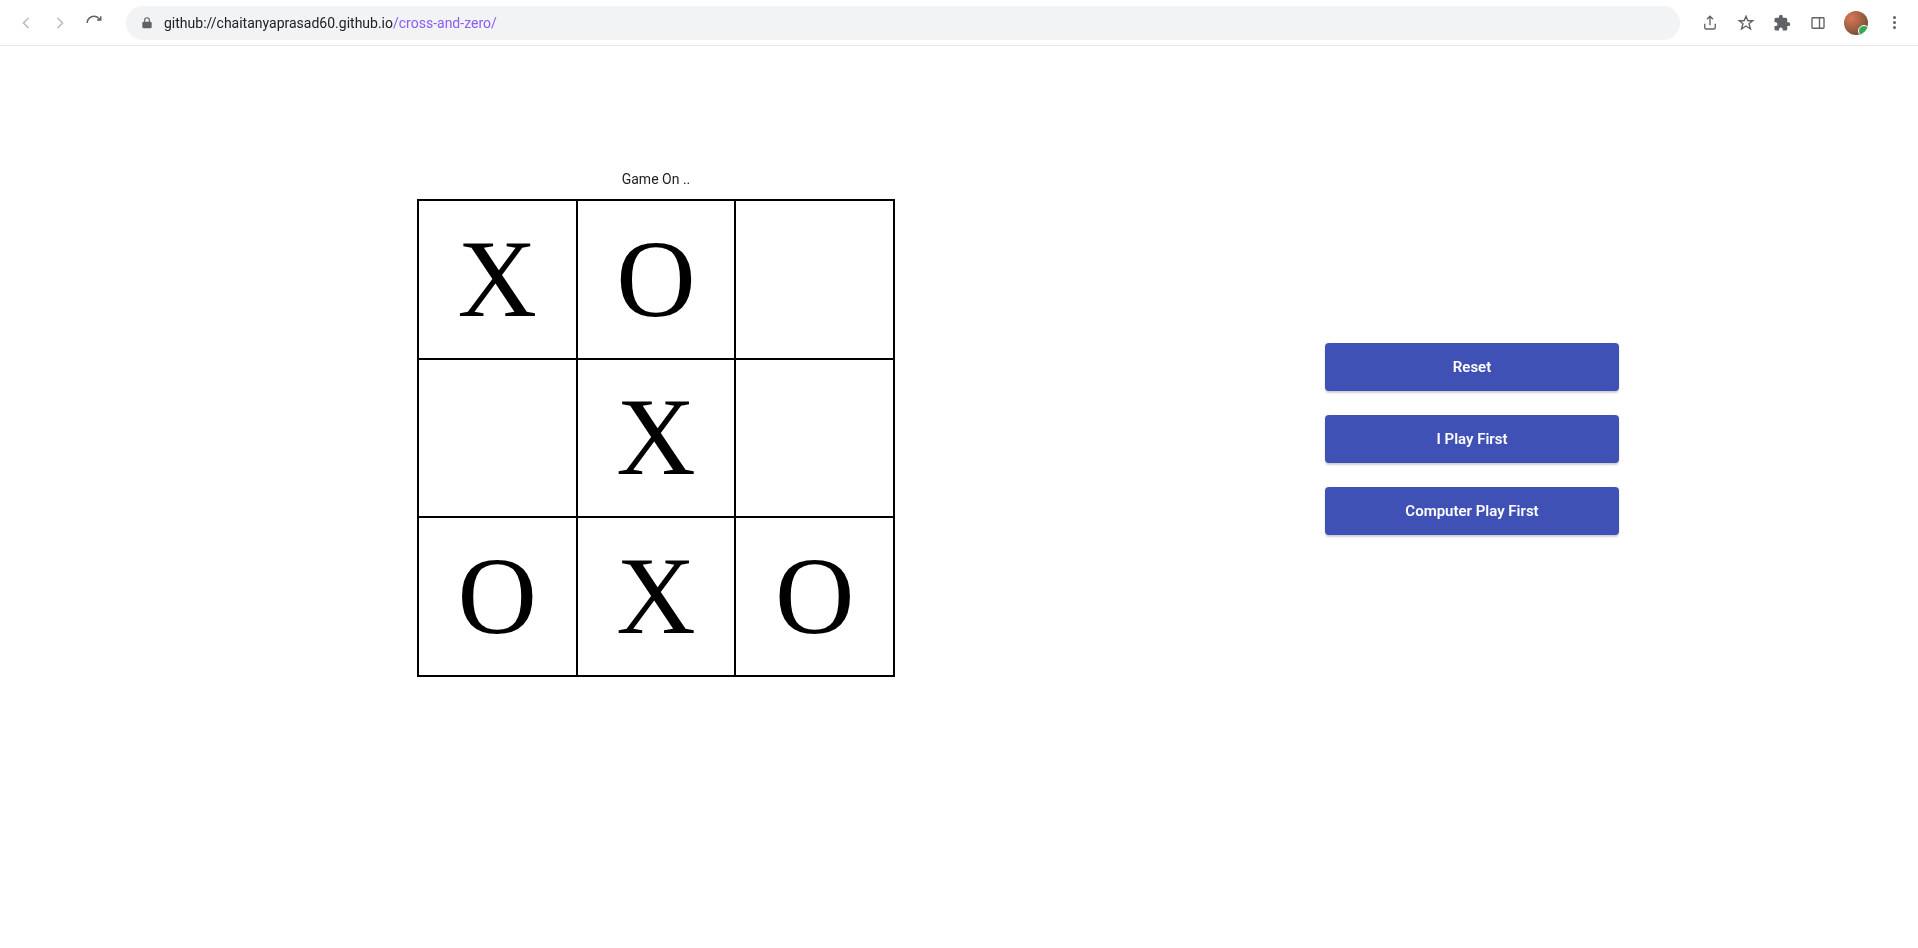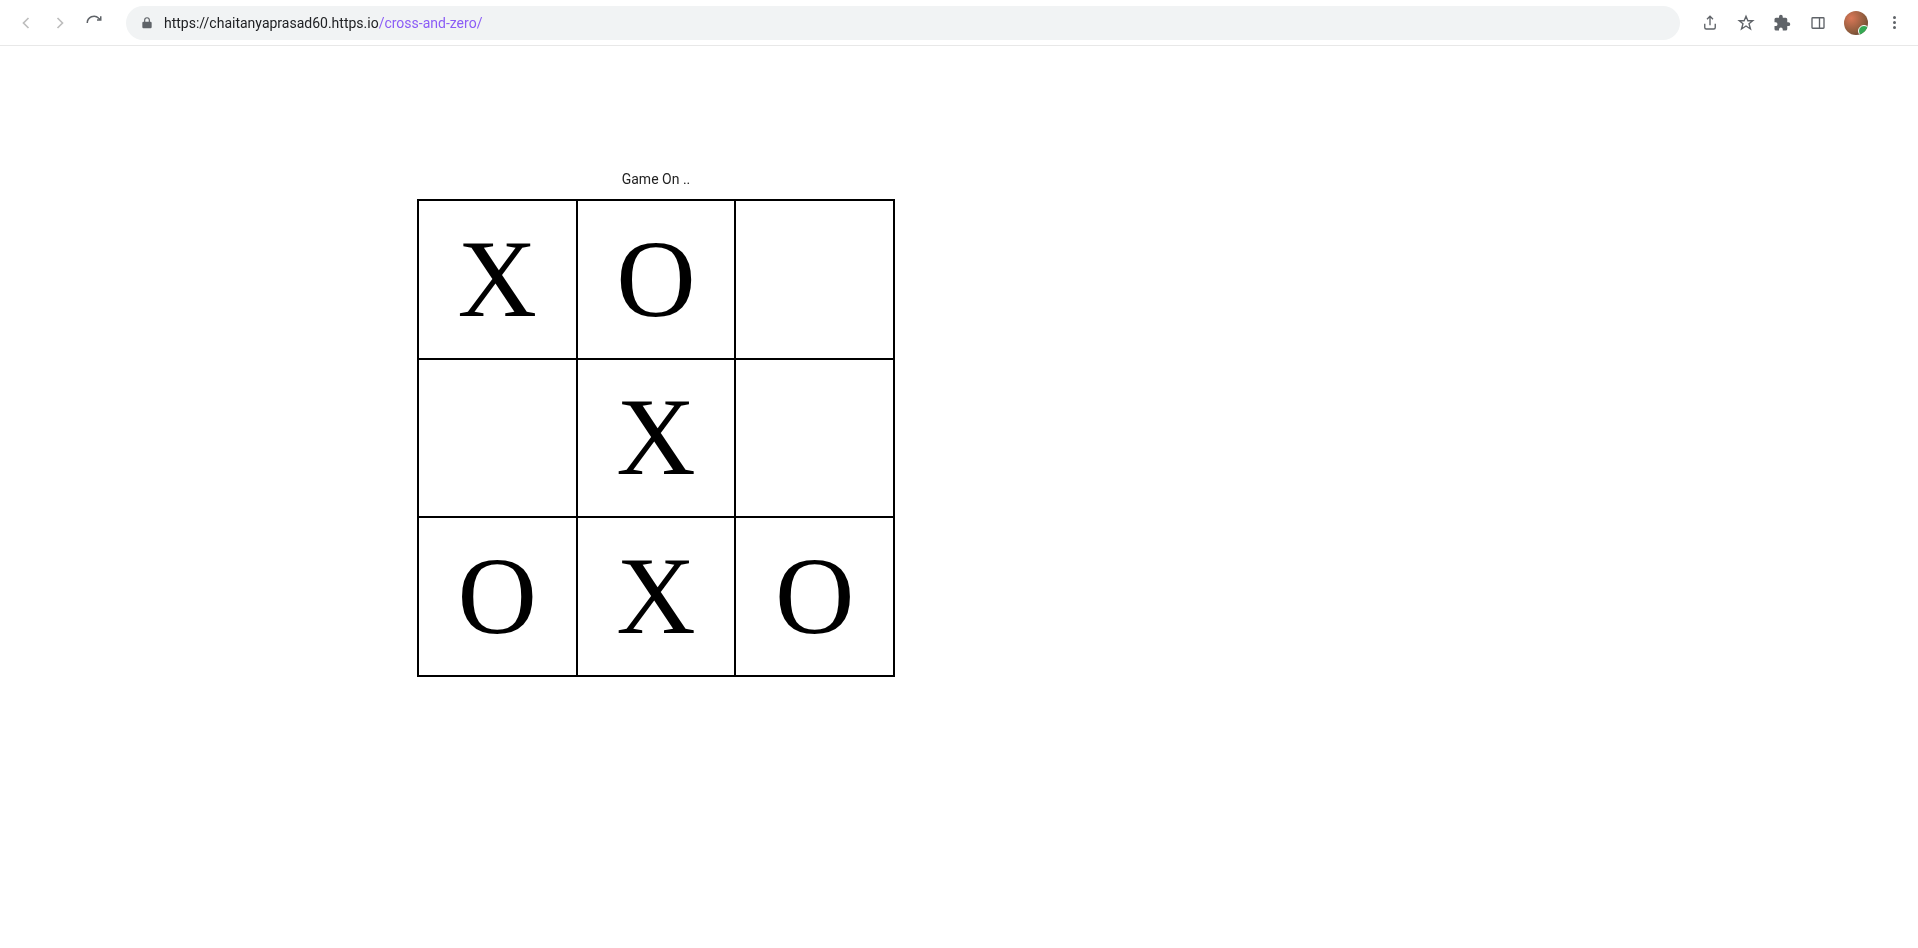--- a/index.html
+++ b/index.html
@@ -180,21 +180,21 @@
           <path d="M3 12a9 9 0 0 1 15.3-6.4L21 8M21 3v5h-5"></path>
         </svg>
     </div>
   </div>
   <div class="address-bar">
     <span class="lock">
       <svg viewBox="0 0 24 24" width="14" height="14" fill="currentColor">
           <path d="M12 2a5 5 0 0 0-5 5v3H6a2 2 0 0 0-2 2v7a2 2 0 0 0 2 2h12a2 2 0 0 0 2-2v-7a2 2 0 0 0-2-2h-1V7a5 5 0 0 0-5-5zm-3 5a3 3 0 1 1 6 0v3H9V7z"></path>
         </svg>
     </span>
-    <span class="url-secure">https://chaitanyaprasad60.https.io</span>
+    <span class="url-secure">github://chaitanyaprasad60.github.io</span>
       <span class="url-path">/cross-and-zero/</span>
   </div>
   <div class="chrome-right">
     <div class="chrome-icon">
       <svg viewBox="0 0 24 24" width="18" height="18" fill="none" stroke="currentColor" stroke-width="1.8">
           <path d="M12 3v12M8 7l4-4 4 4M5 13v5a2 2 0 0 0 2 2h10a2 2 0 0 0 2-2v-5"></path>
         </svg>
     </div>
     <div class="chrome-icon">
       <svg viewBox="0 0 24 24" width="18" height="18" fill="none" stroke="currentColor" stroke-width="1.8">
@@ -229,13 +229,18 @@
     <div class="cell">O</div>
     <div class="cell"></div>
     <div class="cell"></div>
     <div class="cell">X</div>
     <div class="cell"></div>
     <div class="cell">O</div>
     <div class="cell">X</div>
     <div class="cell">O</div>
   </div>
 
+  <div class="controls">
+    <button class="btn">Reset</button>
+    <button class="btn">I Play First</button>
+    <button class="btn">Computer Play First</button>
+  </div>
 </div>
 
 </body></html>

